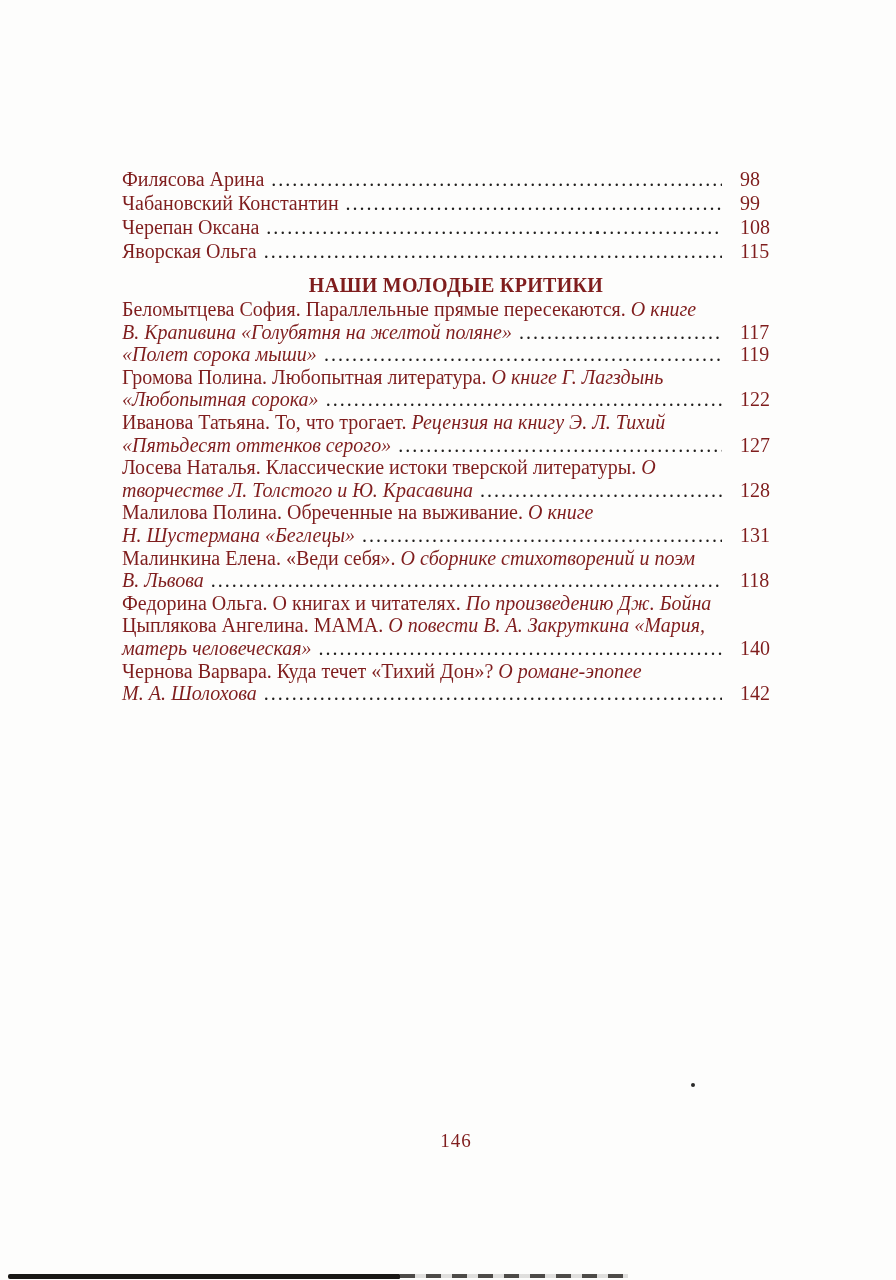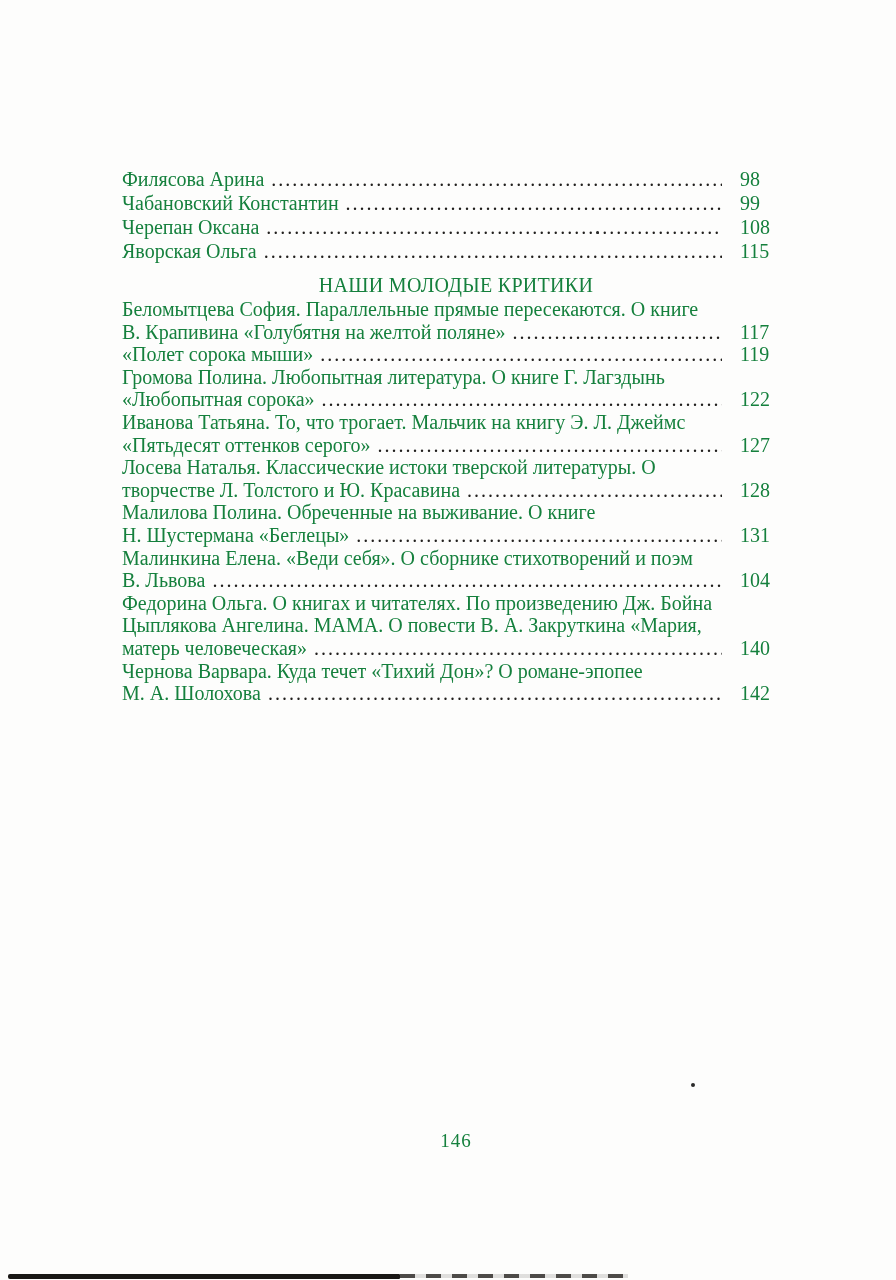--- a/index.html
+++ b/index.html
@@ -9,21 +9,21 @@
     height: 1280px;
     background: #fdfdfc;
     overflow: hidden;
   }
   .page {
     position: relative;
     width: 896px;
     height: 1280px;
     background: #fdfdfc;
     font-family: "Liberation Serif", serif;
-    color: #15803d;
+    color: #7f1d1d;
   }
   .content {
     position: absolute;
     left: 122px;
     top: 167px;
     width: 668px;
   }
   .simple-list { font-size: 20px; }
   .simple-list .row { line-height: 24px; }
   .row {
@@ -47,29 +47,29 @@
   }
   .pg {
     flex: 0 0 auto;
     width: 50px;
     padding-left: 12px;
     text-align: left;
   }
   .section-header {
     margin: 10px 0 1px 0;
     font-size: 20px;
-    font-weight: normal;
+    font-weight: bold;
     text-align: center;
     line-height: 24px;
     letter-spacing: 0.3px;
   }
   .critic-list { font-size: 20px; }
   .critic-list .l1, .critic-list .row { line-height: 22.6px; }
   .l1 { white-space: nowrap; }
-  .it { }
+  .it { font-style: italic; }
   .folio {
     position: absolute;
     left: 122px;
     top: 1130px;
     width: 668px;
     text-align: center;
     font-size: 19px;
     letter-spacing: 1px;
   }
   .speck {
@@ -151,21 +151,21 @@
       <div class="entry">
         <div class="l1"><span class="rm">Громова Полина. Любопытная литература. </span><span class="it">О книге Г. Лагздынь</span></div>
         <div class="row">
             <span class="it">«Любопытная сорока»</span>
             <span class="lead"></span>
             <span class="pg">122</span>
           </div>
       </div>
 
       <div class="entry">
-        <div class="l1"><span class="rm">Иванова Татьяна. То, что трогает. </span><span class="it">Мальчик на книгу Э. Л. Джеймс</span></div>
+        <div class="l1"><span class="rm">Иванова Татьяна. То, что трогает. </span><span class="it">Рецензия на книгу Э. Л. Тихий</span></div>
         <div class="row">
             <span class="it">«Пятьдесят оттенков серого»</span>
             <span class="lead"></span>
             <span class="pg">127</span>
           </div>
       </div>
 
       <div class="entry">
         <div class="l1"><span class="rm">Лосева Наталья. Классические истоки тверской литературы. </span><span class="it">О</span></div>
         <div class="row">
@@ -182,21 +182,21 @@
             <span class="lead"></span>
             <span class="pg">131</span>
           </div>
       </div>
 
       <div class="entry">
         <div class="l1"><span class="rm">Малинкина Елена. «Веди себя». </span><span class="it">О сборнике стихотворений и поэм</span></div>
         <div class="row">
             <span class="it">В. Львова</span>
             <span class="lead"></span>
-            <span class="pg">104</span>
+            <span class="pg">118</span>
           </div>
       </div>
 
       <div class="entry">
         <div class="l1"><span class="rm">Федорина Ольга. О книгах и читателях. </span><span class="it">По произведению Дж. Бойна</span></div>
       </div>
 
       <div class="entry">
         <div class="l1"><span class="rm">Цыплякова Ангелина. МАМА. </span><span class="it">О повести В. А. Закруткина «Мария,</span></div>
         <div class="row">

